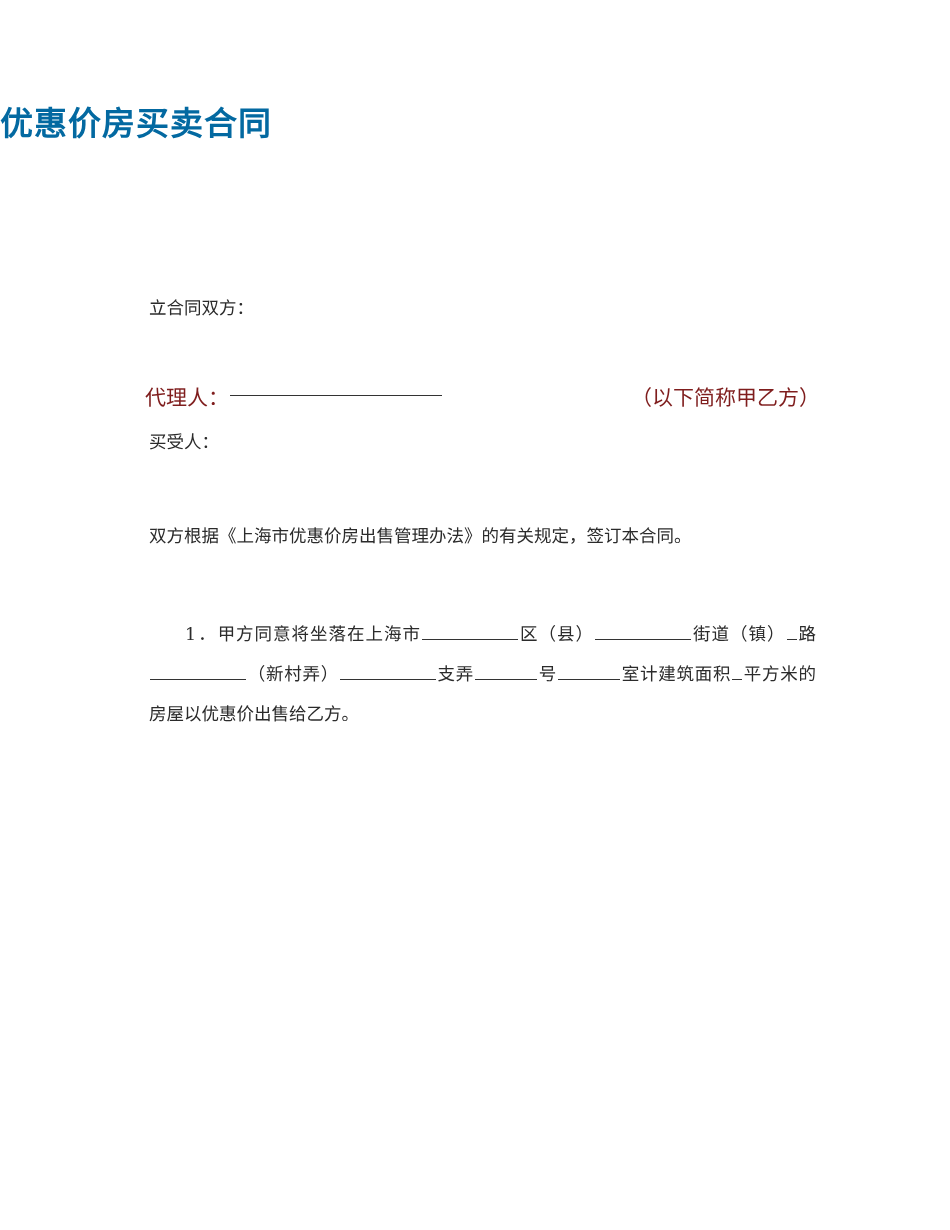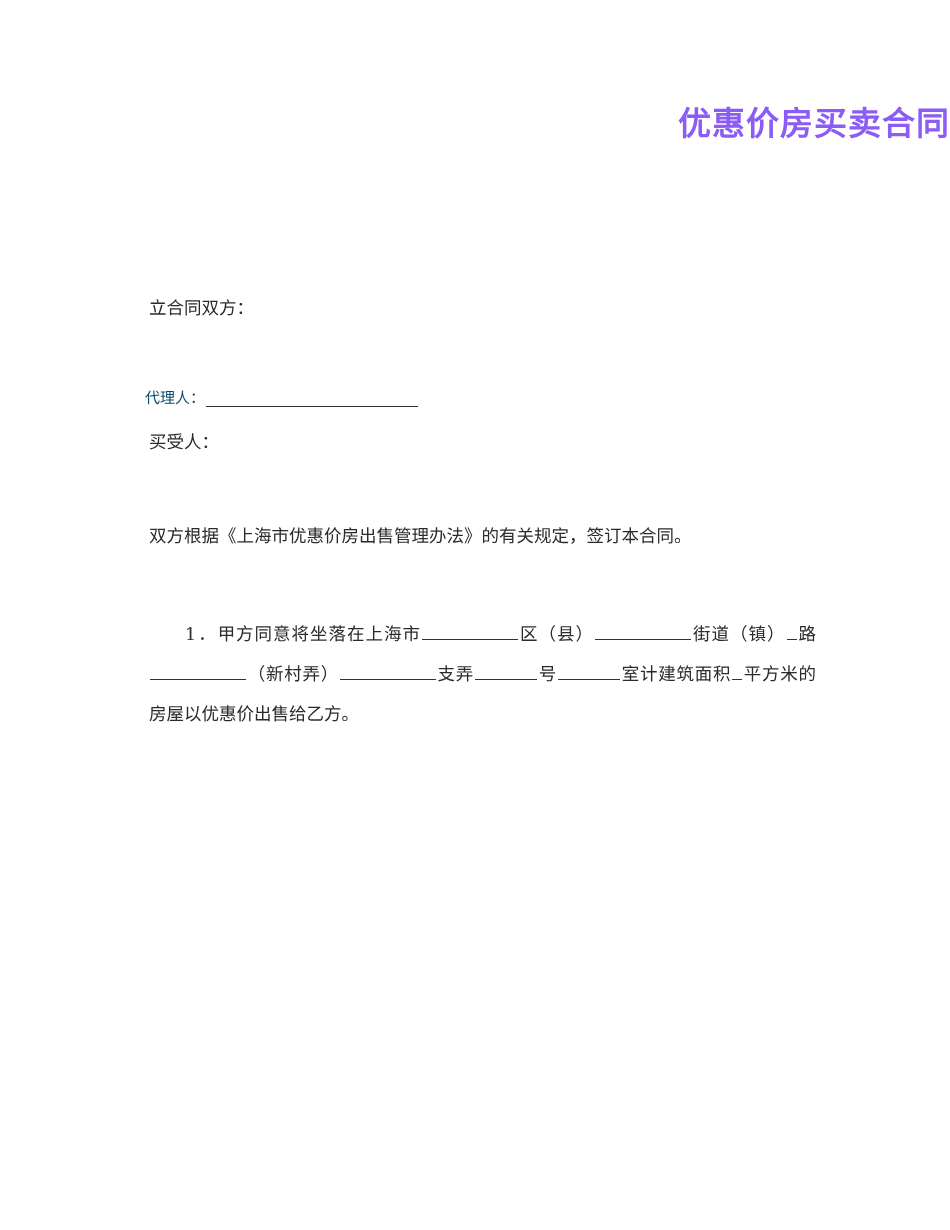--- a/index.html
+++ b/index.html
@@ -20,26 +20,26 @@
     position: relative;
     width: 950px;
     height: 1230px;
     box-sizing: border-box;
     padding: 0;
     background: #ffffff;
   }
   .doc-title {
     margin: 0;
     padding-top: 104px;
-    text-align: right;
+    text-align: left;
     font-family: "DejaVu Sans", "Liberation Sans", sans-serif;
     font-weight: 700;
     font-size: 33px;
     letter-spacing: 1px;
-    color: #8b5cf6;
+    color: #0369a1;
     line-height: 1.2;
   }
   .body-block {
     margin: 0 auto;
     width: 690px;
     padding-left: 15px;
     box-sizing: border-box;
   }
   .spacer-after-title { height: 140px; }
 
@@ -54,25 +54,25 @@
   .para.flow {
     white-space: normal;
     text-align: justify;
     text-justify: inter-ideograph;
   }
   .gap-md { height: 46px; }
   .gap-lg { height: 50px; }
 
   .row-inline {
     display: flex;
-    align-items: center;
+    align-items: flex-start;
     font-family: "DejaVu Serif", "Liberation Serif", serif;
-    font-size: 15px;
+    font-size: 21px;
     line-height: 40px;
-    color: #0c4a6e;
+    color: #7f1d1d;
   }
   .row-inline .right-note {
     margin-left: auto;
     padding-right: 0px;
     white-space: nowrap;
   }
 
   .blank {
     display: inline-block;
     border-bottom: 1.4px solid #333333;
@@ -106,20 +106,21 @@
   <div class="body-block">
 
     <p class="para">立合同双方：</p>
 
     <div class="gap-md"></div>
 
 
     <div class="row-inline">
       <span>代理人：</span>
       <span class="blank w-agent"></span>
+      <span class="right-note">（以下简称甲乙方）</span>
     </div>
 
     <p class="para">买受人：</p>
 
     <div class="gap-md"></div>
 
     <p class="para">双方根据《上海市优惠价房出售管理办法》的有关规定，签订本合同。</p>
 
     <div class="gap-lg"></div>
 

